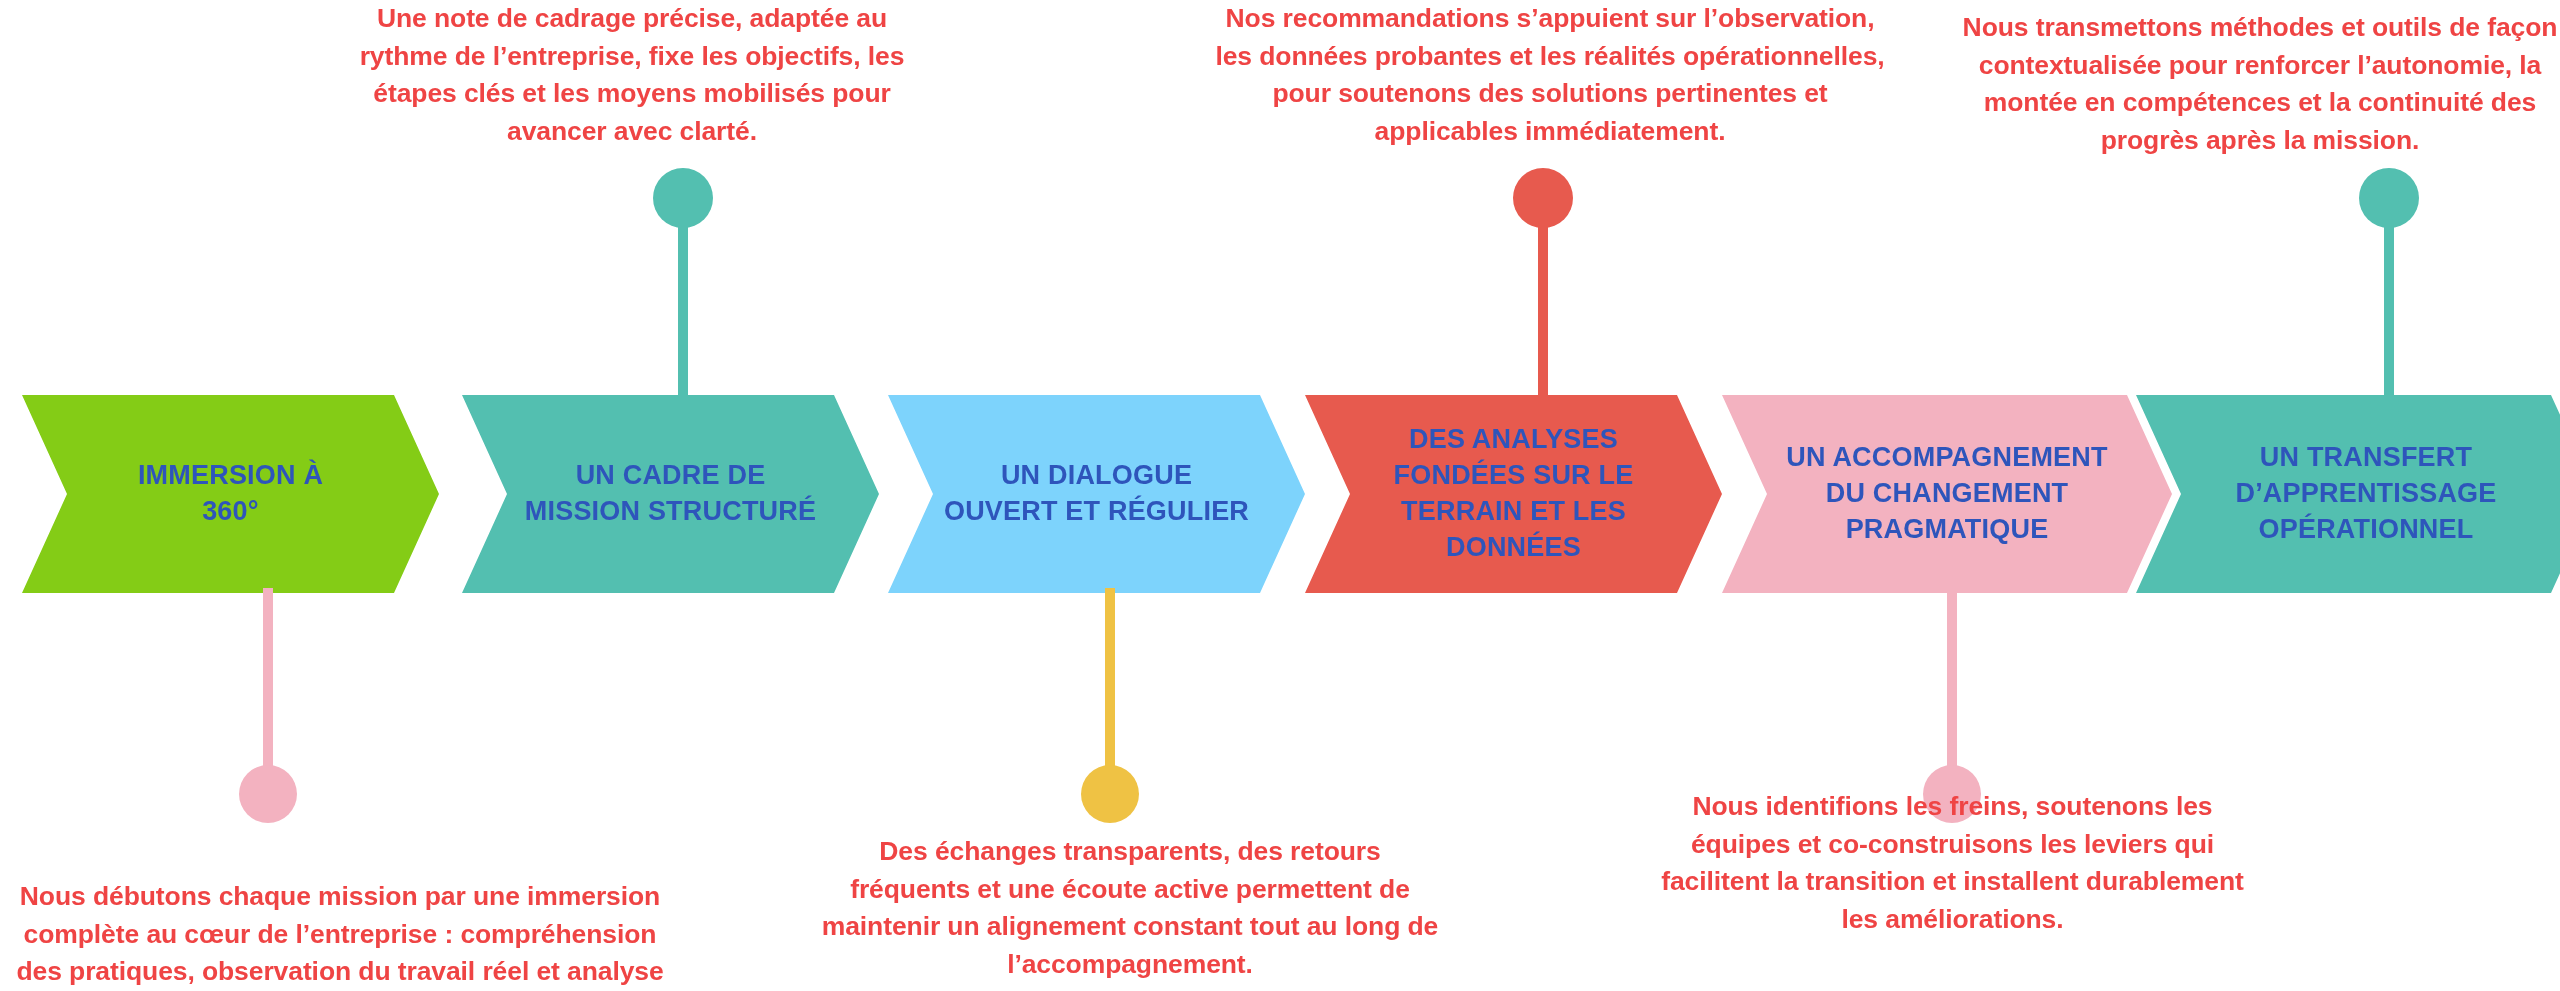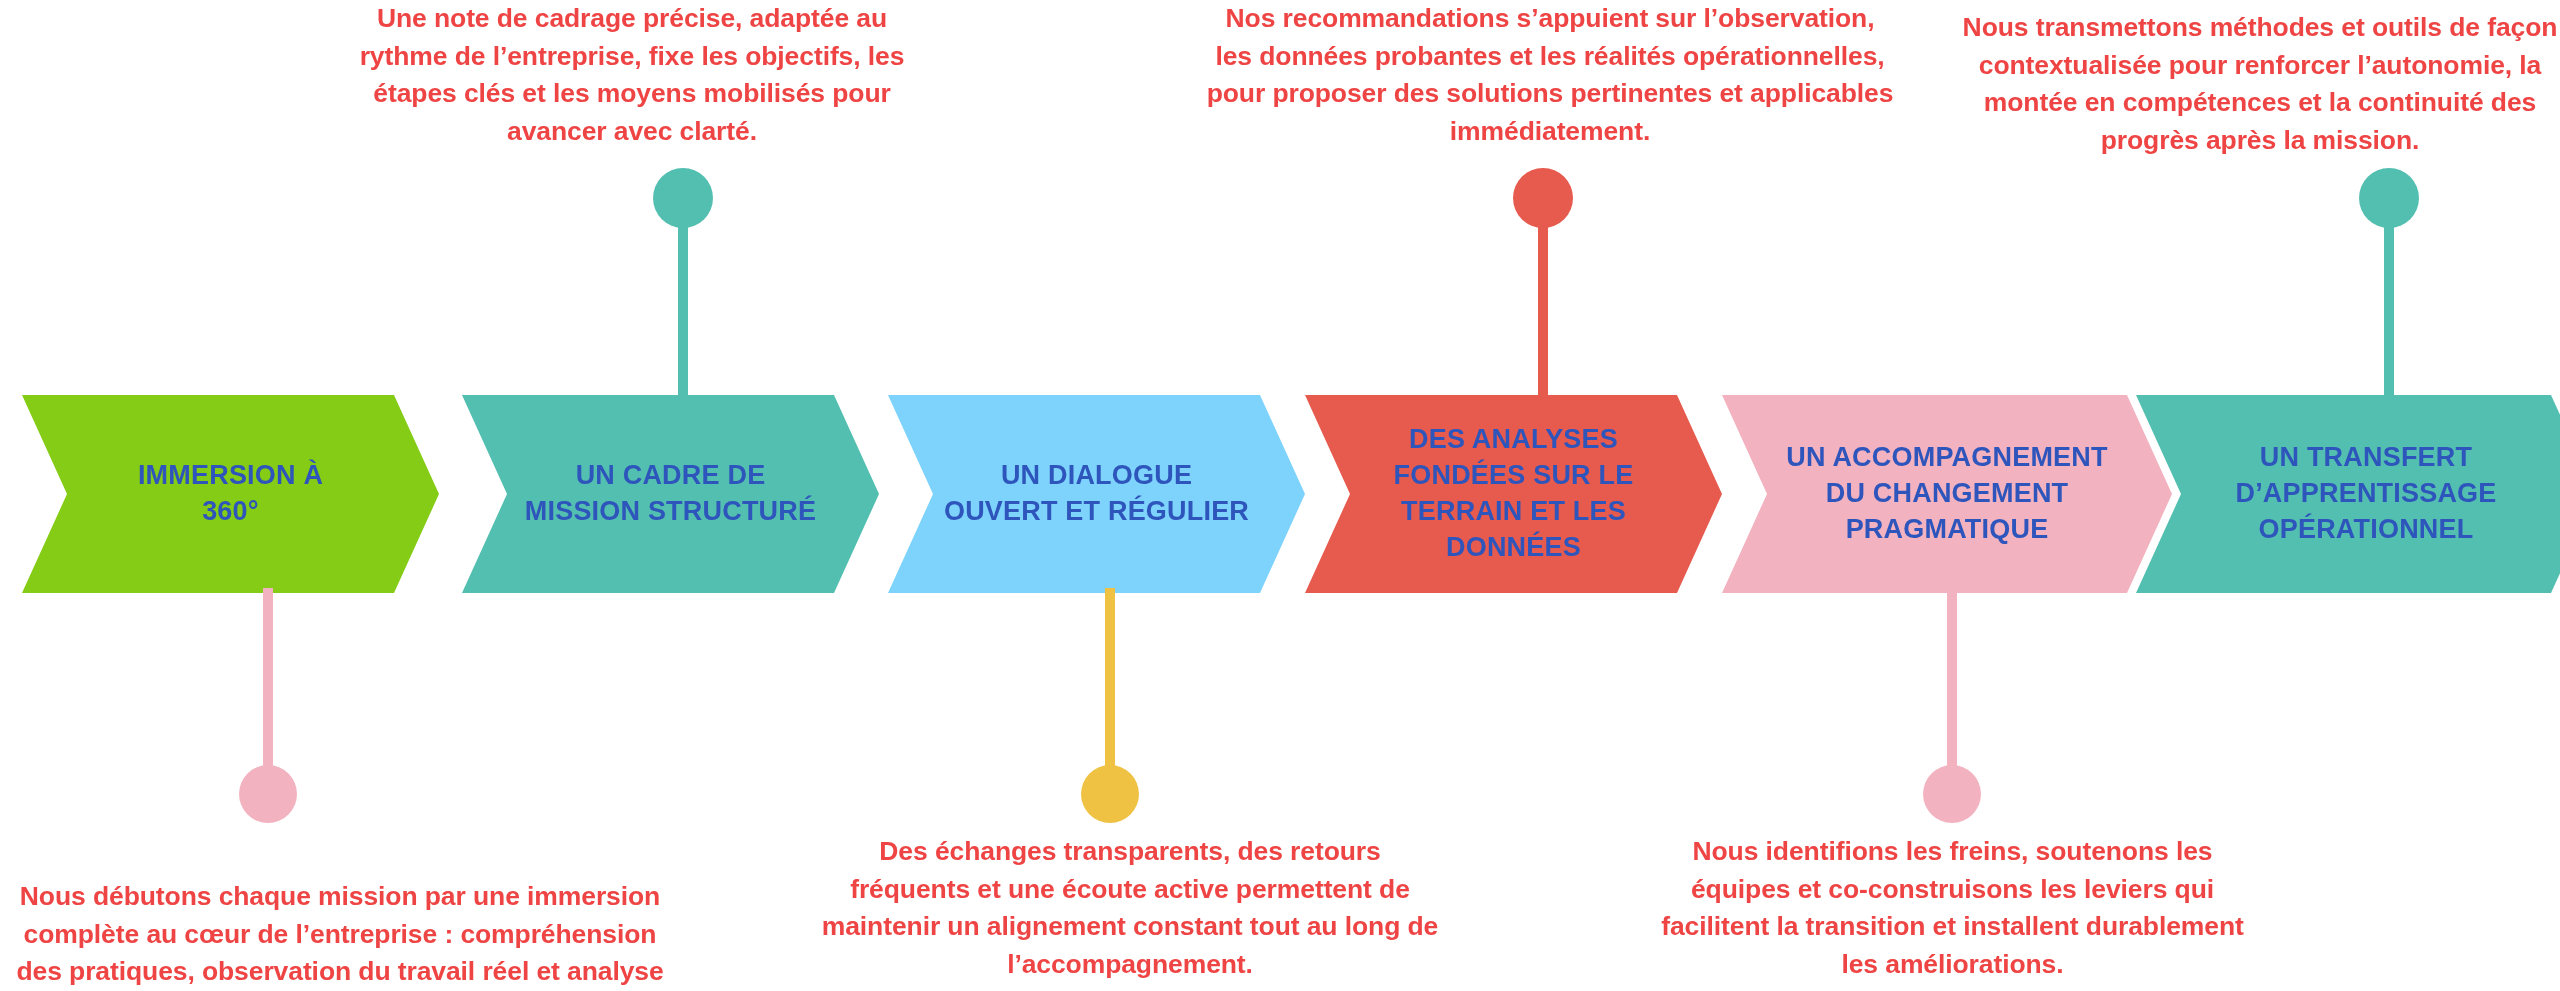--- a/index.html
+++ b/index.html
@@ -73,21 +73,21 @@
     white-space: pre-line;
   }
 </style>
 </head>
 <body>
 
 <div id="infographic">
 
   <div class="caption caption-top" style="left:352px; width:560px;">Une note de cadrage précise, adaptée au rythme de l’entreprise, fixe les objectifs, les étapes clés et les moyens mobilisés pour avancer avec clarté.</div>
 
-  <div class="caption caption-top" style="left:1205px; width:690px;">Nos recommandations s’appuient sur l’observation, les données probantes et les réalités opérationnelles, pour proposer des solutions pertinentes et applicables immédiatement.</div>
+  <div class="caption caption-top" style="left:1205px; width:690px;">Nos recommandations s’appuient sur l’observation, les données probantes et les réalités opérationnelles, pour soutenons des solutions pertinentes et applicables immédiatement.</div>
 
   <div class="caption caption-top" style="left:1960px; width:600px;margin-top:9px;">Nous transmettons méthodes et outils de façon contextualisée pour renforcer l’autonomie, la montée en compétences et la continuité des progrès après la mission.</div>
 
   <div class="dot" style="left:653px; top:168px; width:60px; height:60px; background:#53BFB0;"></div>
   <div class="stem" style="left:678px; top:218px; height:182px; background:#53BFB0;"></div>
 
   <div class="dot" style="left:1513px; top:168px; width:60px; height:60px; background:#E75A4E;"></div>
   <div class="stem" style="left:1538px; top:218px; height:182px; background:#E75A4E;"></div>
 
   <div class="dot" style="left:2359px; top:168px; width:60px; height:60px; background:#53BFB0;"></div>
@@ -137,15 +137,15 @@
   <div class="stem" style="left:1105px; top:588px; height:185px; background:#EFC244;"></div>
   <div class="dot" style="left:1081px; top:765px; width:58px; height:58px; background:#EFC244;"></div>
 
   <div class="stem" style="left:1947px; top:588px; height:185px; background:#F3B2C0;"></div>
   <div class="dot" style="left:1923px; top:765px; width:58px; height:58px; background:#F3B2C0;"></div>
 
   <div class="caption caption-bottom" style="left:0px;    top:878px; width:680px;">Nous débutons chaque mission par une immersion complète au cœur de l’entreprise : compréhension des pratiques, observation du travail réel et analyse du fonctionnement organisationnel.</div>
 
   <div class="caption caption-bottom" style="left:820px;  top:833px; width:620px;">Des échanges transparents, des retours fréquents et une écoute active permettent de maintenir un alignement constant tout au long de l’accompagnement.</div>
 
-  <div class="caption caption-bottom" style="left:1640px; top:833px; width:625px;text-align:center;">Nous identifions les freins, soutenons les équipes et co-construisons les leviers qui facilitent la transition et installent durablement les améliorations.</div>
+  <div class="caption caption-bottom" style="left:1640px; top:788px; width:625px;text-align:center;">Nous identifions les freins, soutenons les équipes et co-construisons les leviers qui facilitent la transition et installent durablement les améliorations.</div>
 
 </div>
 
 </body></html>

